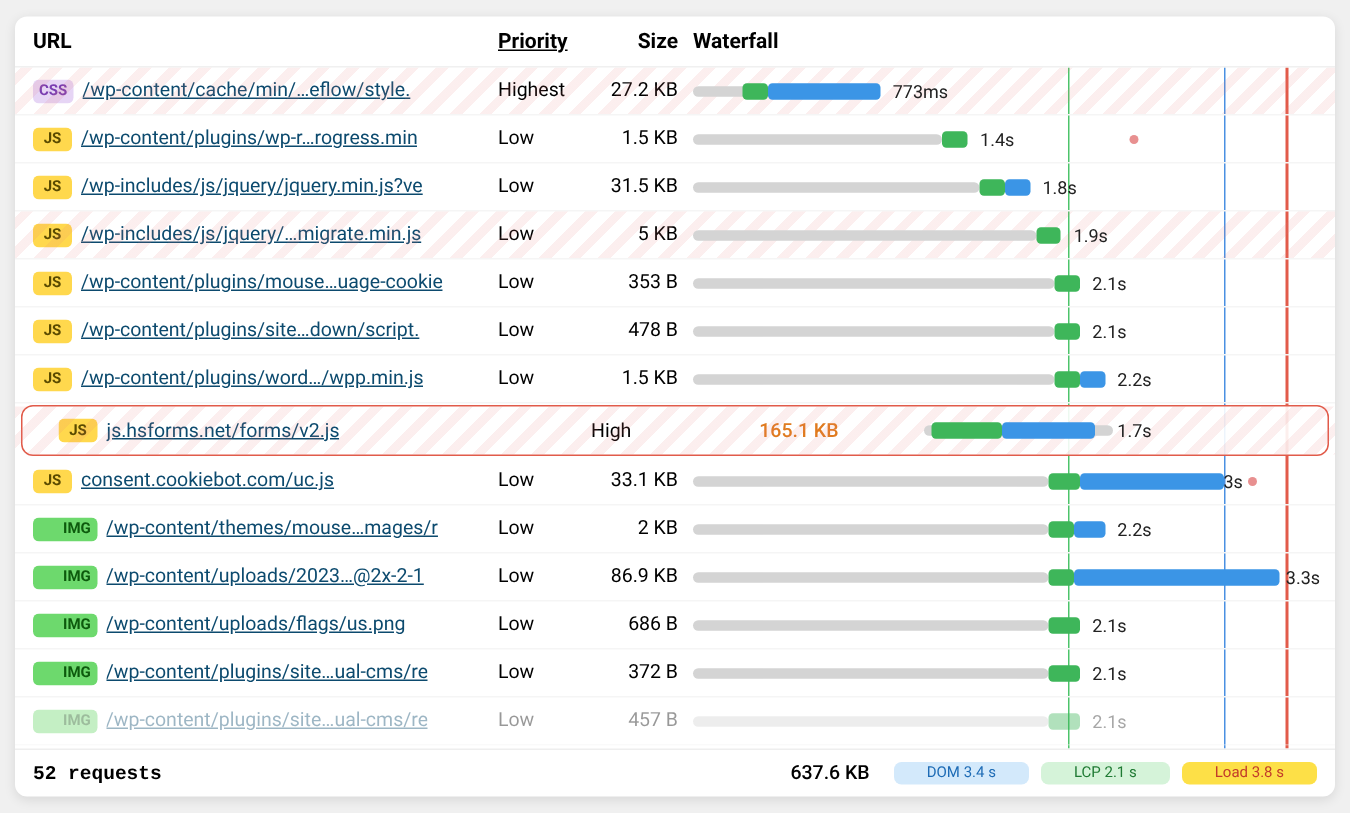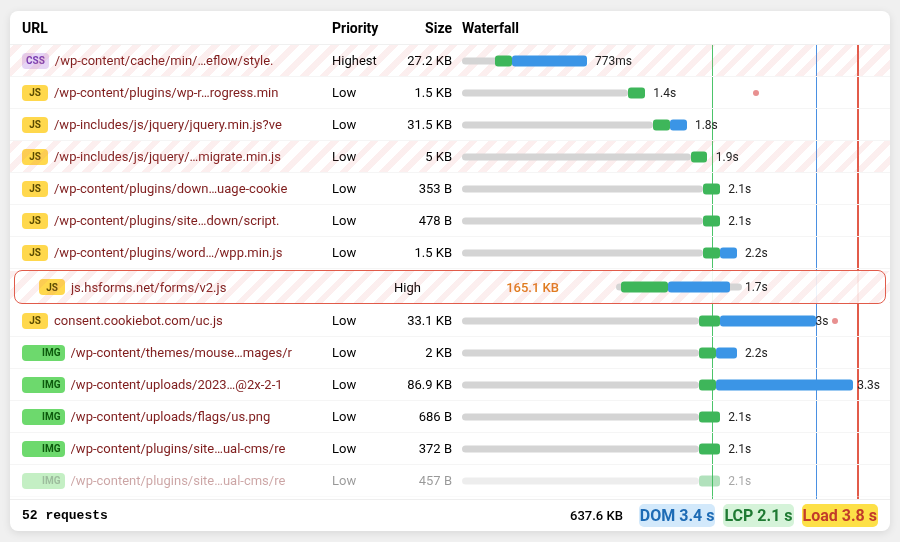--- a/index.html
+++ b/index.html
@@ -54,21 +54,21 @@
     height: 34px;
     background: rgba(255,255,255,0.9);
     gap: 45px;
   }
   .row.faded { opacity: 0.4; }
   .col-url { flex: 0 0 310px; display: flex; align-items: center; gap: 6px; overflow: hidden; }
   .col-priority { flex: 0 0 60px; text-align: left; }
   .col-size { flex: 0 0 70px; text-align: right; padding-right: 10px; }
   .col-waterfall { flex: 1; position: relative; height: 100%; display:flex; align-items:center;}
   .header-row .col-url { flex: 0 0 310px; }
-  .header-row .col-priority { flex: 0 0 60px; }
+  .header-row .col-priority { flex: 0 0 60px; text-decoration: underline; }
   .header-row .col-size { flex: 0 0 70px; text-align: right; padding-right:10px;}
   .header-row .col-waterfall { flex: 1; }
 
   .badge {
     display: inline-flex;
     align-items: center;
     justify-content: center;
     font-size: 10px;
     font-weight: 700;
     border-radius: 4px;
@@ -78,21 +78,22 @@
     flex-shrink: 0;
   }
   .badge-CSS { background: #e6d5f5; color: #7a3eb1; }
   .badge-JS  { background: #ffd84d; color: #5a4a00; }
   .badge-IMG { background: #6dd96d; color: #0d5a0d; padding-left: 20px; }
 
   .url-text {
     white-space: nowrap;
     overflow: hidden;
     text-overflow: ellipsis;
-    color: #7f1d1d;
+    color: #0c4a6e;
+    text-decoration: underline;
   }
   .size-highlight { color: #e07b1f; font-weight:500; }
 
   .track {
     position: relative;
     height: 10px;
     width: 100%;
   }
   .track-bg {
     position: absolute;
@@ -153,23 +154,23 @@
     padding: 0 12px;
     font-size: 13px;
     border-top: 1px solid #eee;
     gap: 8px;
   }
   .footer .spacer { flex: 1; }
   .footer .total-size { margin-right: 8px; font-weight:500;}
   .pill {
     display:inline-block;
     border-radius: 5px;
-    padding: 2px 1px;
-    font-size: 16px;
-    font-weight:700;
+    padding: 2px 22px;
+    font-size: 10px;
+    font-weight:400;
   }
   .pill-dom  { background:#d3e9fb; color:#1d6bb5; }
   .pill-lcp  { background:#d5f3d9; color:#1f7a33; }
   .pill-load { background:#fde047; color:#c23b2a; }
   .requests { font-weight:700;font-family:Liberation Mono, monospace; }
 </style>
 </head>
 <body>
 
 <div class="panel">
@@ -248,21 +249,21 @@
           <div class="track">
             <div class="track-bg" style="left: 0%; width: 55%;"></div>
             <div class="seg green" style="left: 55%; width: 4%;"></div>
             <span class="timestr" style="left: 61%;">1.9s</span>
           </div>
         </div>
       </div>
       <div class="row">
         <div class="col-url">
           <span class="badge badge-JS">JS</span>
-          <span class="url-text">/wp-content/plugins/down…uage-cookie</span>
+          <span class="url-text">/wp-content/plugins/mouse…uage-cookie</span>
         </div>
         <div class="col-priority">Low</div>
         <div class="col-size">353 B</div>
         <div class="col-waterfall">
           <div class="track">
             <div class="track-bg" style="left: 0%; width: 58%;"></div>
             <div class="seg green" style="left: 58%; width: 4%;"></div>
             <span class="timestr" style="left: 64%;">2.1s</span>
           </div>
         </div>

